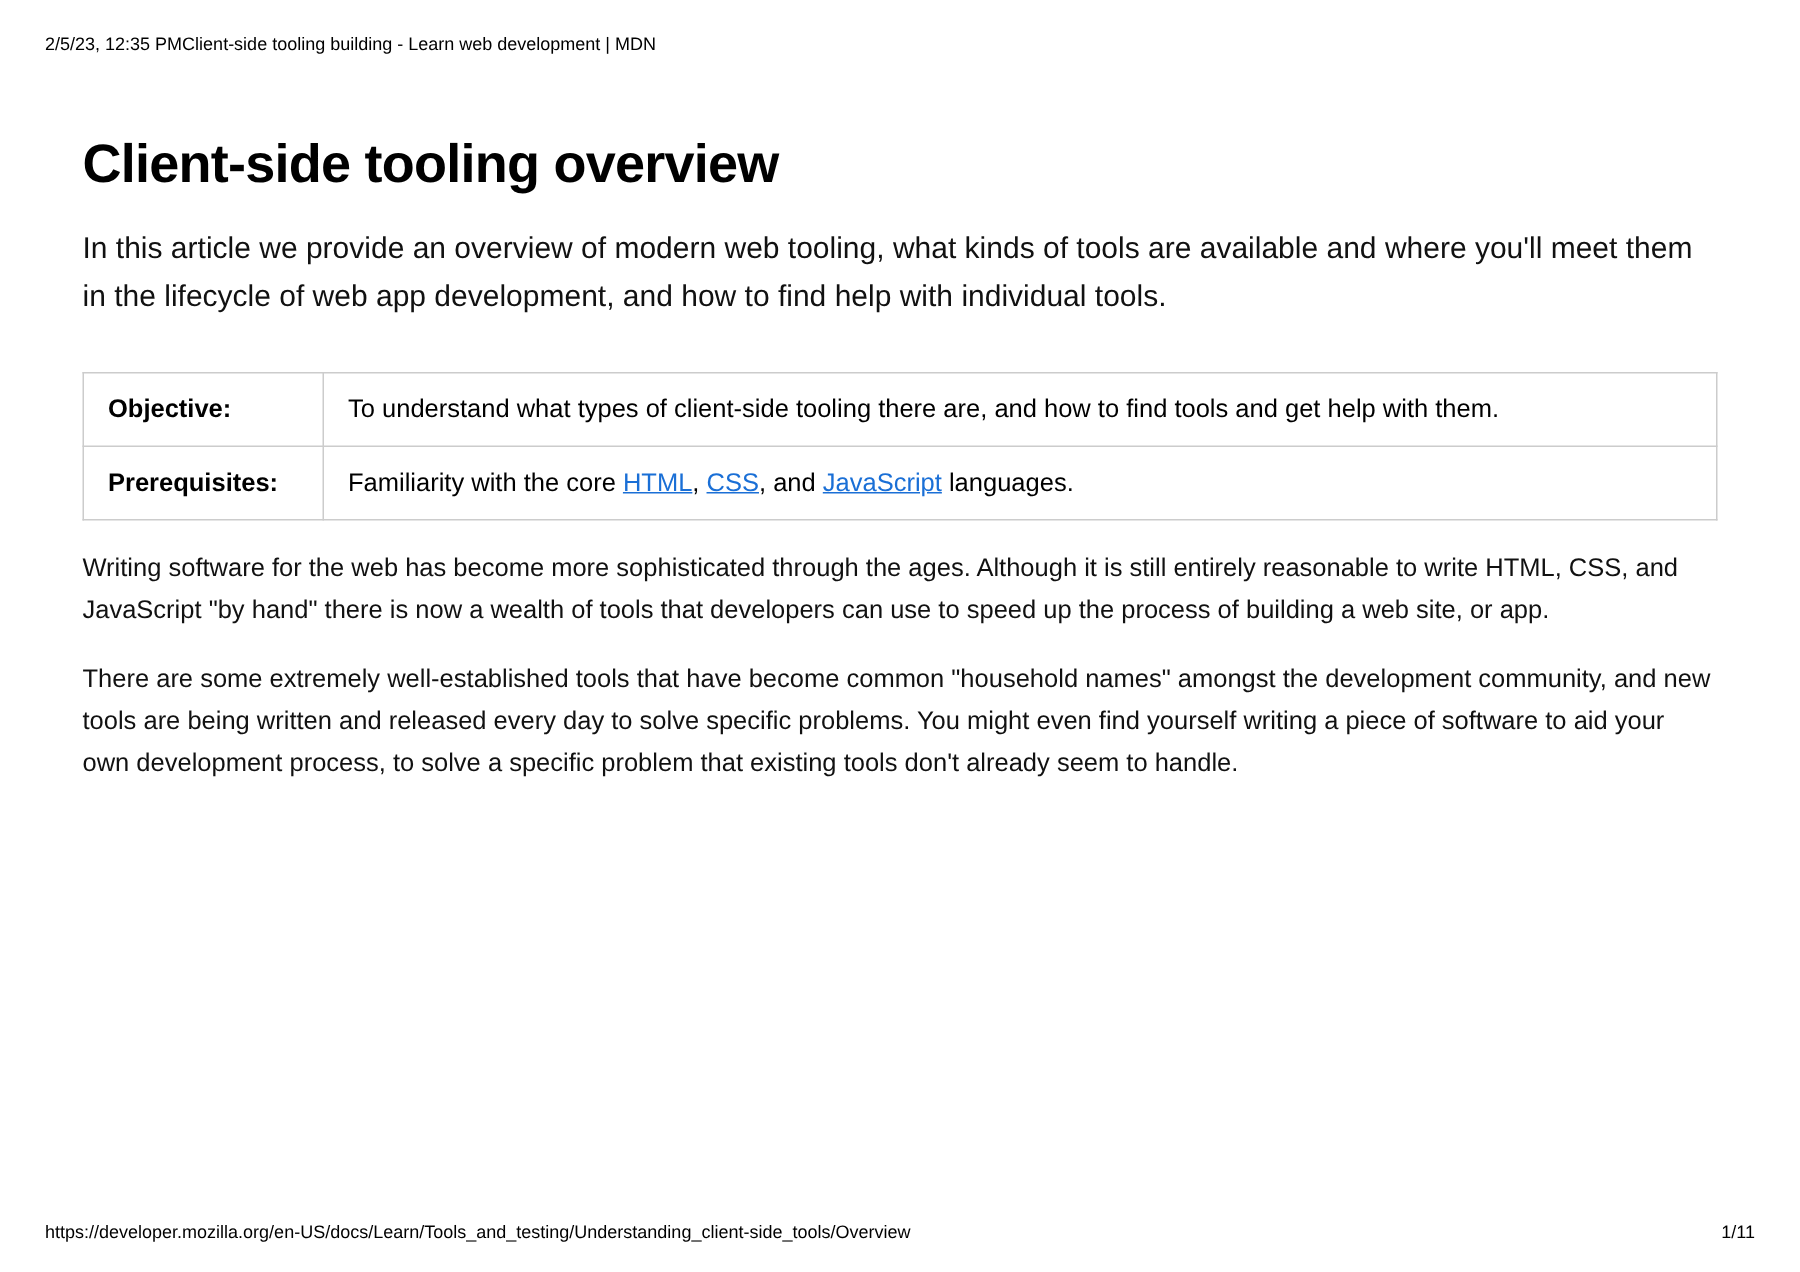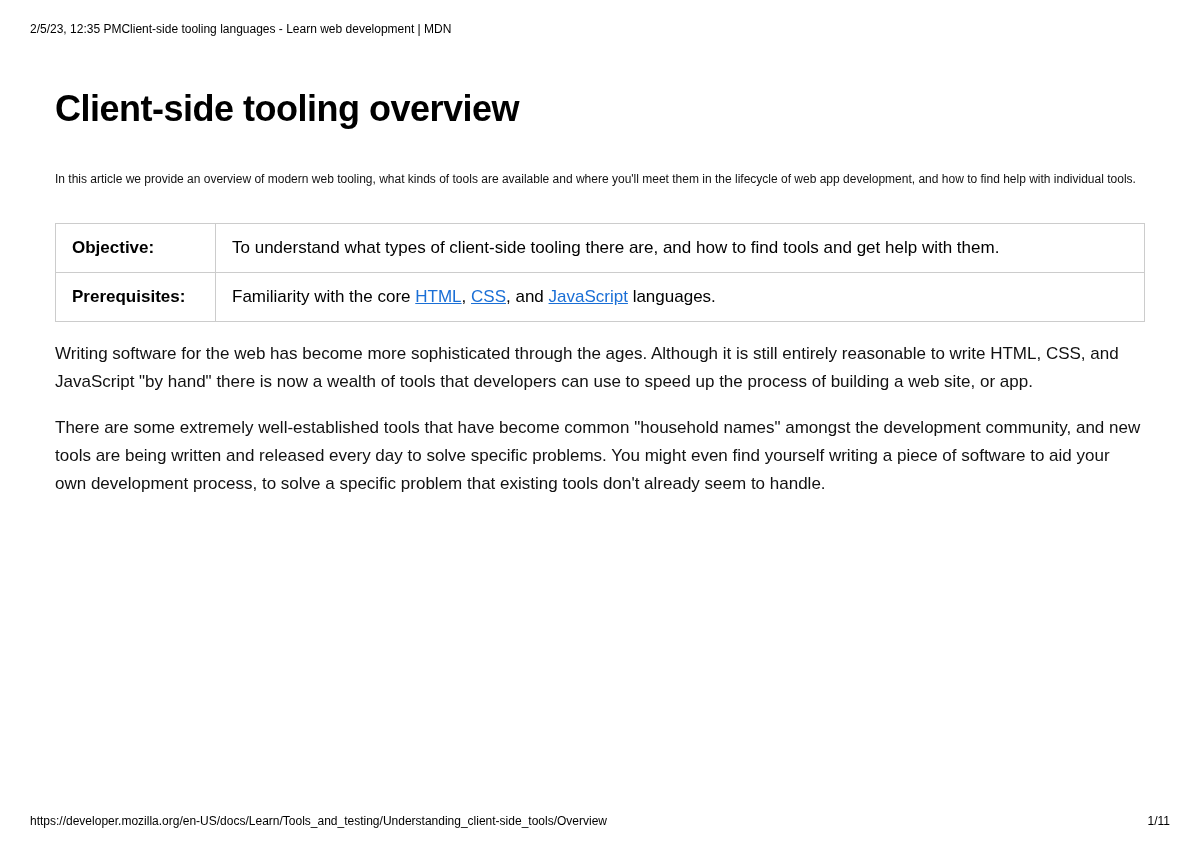--- a/index.html
+++ b/index.html
@@ -51,23 +51,23 @@
       margin-left: 2px;
       vertical-align: -2px;
     }
     h1.page-title {
       font-size: 36px;
       font-weight: 700;
       margin-top: 52px;
       letter-spacing: -0.5px;
     }
     .intro {
-      font-size: 12px;
+      font-size: 20px;
       line-height: 1.6;
-      margin-top: 40px;
+      margin-top: 20px;
       color: #111;
     }
     table.info-table {
       width: 100%;
       border-collapse: collapse;
       margin-top: 34px;
       font-size: 17px;
     }
     table.info-table th,
     table.info-table td {
@@ -107,21 +107,21 @@
       justify-content: space-between;
       font-size: 12px;
       color: #000;
     }
   </style>
 </head>
 <body>
 
 <div class="print-header">
   <span>2/5/23, 12:35 PM</span>
-  <span>Client-side tooling languages - Learn web development | MDN</span>
+  <span>Client-side tooling building - Learn web development | MDN</span>
 </div>
 
 <div class="content-wrapper">
 
 
   <h1 class="page-title">Client-side tooling overview</h1>
 
   <p class="intro">In this article we provide an overview of modern web tooling, what kinds of tools are available and where you'll meet them in the lifecycle of web app development, and how to find help with individual tools.</p>
 
   <table class="info-table">

